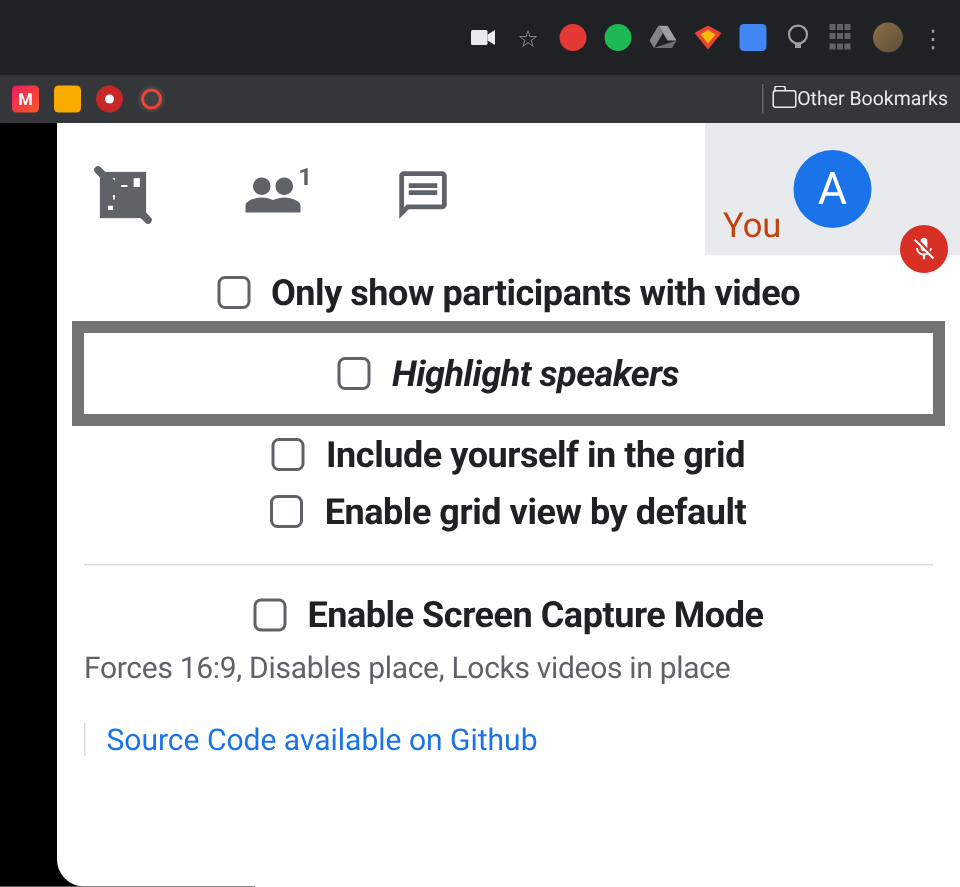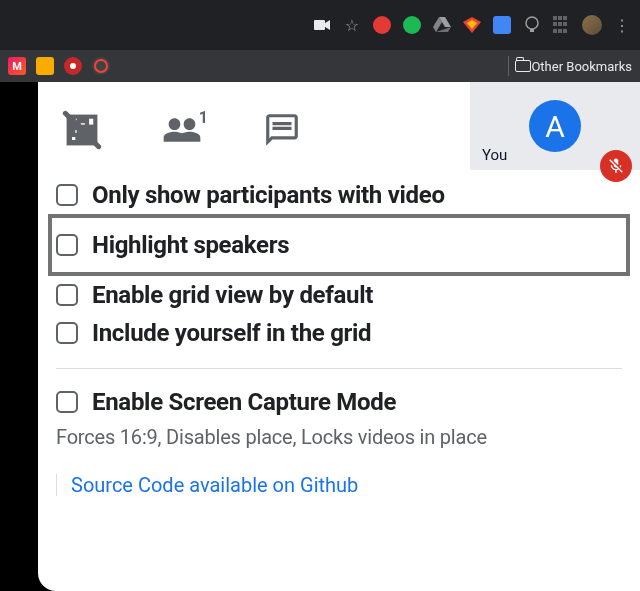--- a/index.html
+++ b/index.html
@@ -95,22 +95,22 @@
       height: 88px;
       background: #e8eaed;
       display: flex;
       align-items: center;
       padding: 0 10px;
     }
     .you-label {
       position: absolute;
       bottom: 6px;
       left: 12px;
-      font-size: 15px;
-      color: #0f172a;
+      font-size: 23px;
+      color: #c2410c;
     }
     .avatar-big {
       width: 52px;
       height: 52px;
       border-radius: 50%;
       background: #1a73e8;
       color: #fff;
       display: flex;
       align-items: center;
       justify-content: center;
@@ -133,38 +133,40 @@
     }
     .options-list {
       padding: 0 18px;
       margin-top: 12px;
     }
     .option-row {
       display: flex;
       align-items: center;
       gap: 14px;
       padding: 5px 0;
+      justify-content: center;
     }
     .checkbox {
       width: 22px;
       height: 22px;
       border: 2.5px solid #5f6368;
       border-radius: 5px;
       flex-shrink: 0;
     }
     .option-label {
       font-size: 24px;
       font-weight: 700;
       color: #202124;
       letter-spacing: -0.3px;
     }
     .highlight-box {
-      border: 4px solid #737373;
+      border: 8px solid #737373;
       margin: 0 -8px;
       padding: 8px 4px;
+      font-style: italic;
     }
     .separator {
       height: 1px;
       background: #dadce0;
       margin: 16px 0 14px 0;
     }
     .option-desc {
       font-size: 20px;
       color: #5f6368;
       margin-top: 4px;
@@ -297,25 +299,25 @@
         <div class="option-label">Only show participants with video</div>
       </div>
       <div class="highlight-box">
         <div class="option-row">
           <div class="checkbox"></div>
           <div class="option-label">Highlight speakers</div>
         </div>
       </div>
       <div class="option-row">
         <div class="checkbox"></div>
-        <div class="option-label">Enable grid view by default</div>
+        <div class="option-label">Include yourself in the grid</div>
       </div>
       <div class="option-row">
         <div class="checkbox"></div>
-        <div class="option-label">Include yourself in the grid</div>
+        <div class="option-label">Enable grid view by default</div>
       </div>
 
       <div class="separator"></div>
 
       <div class="option-row">
         <div class="checkbox"></div>
         <div class="option-label">Enable Screen Capture Mode</div>
       </div>
       <div class="option-desc">Forces 16:9, Disables place, Locks videos in place</div>
 

